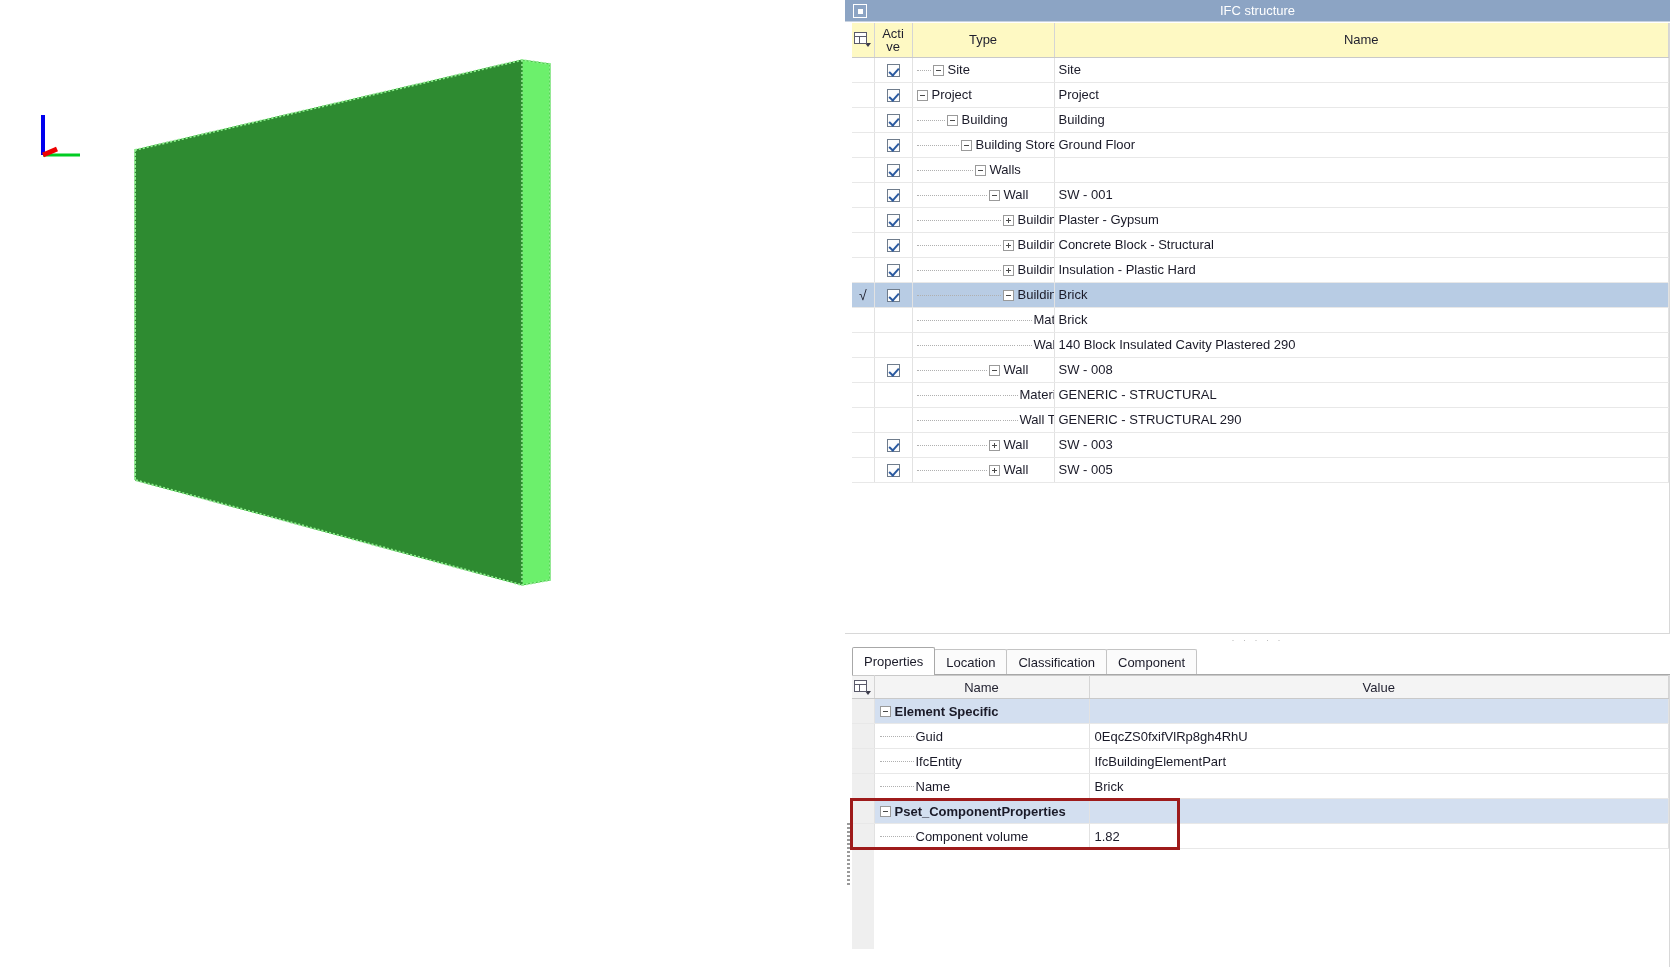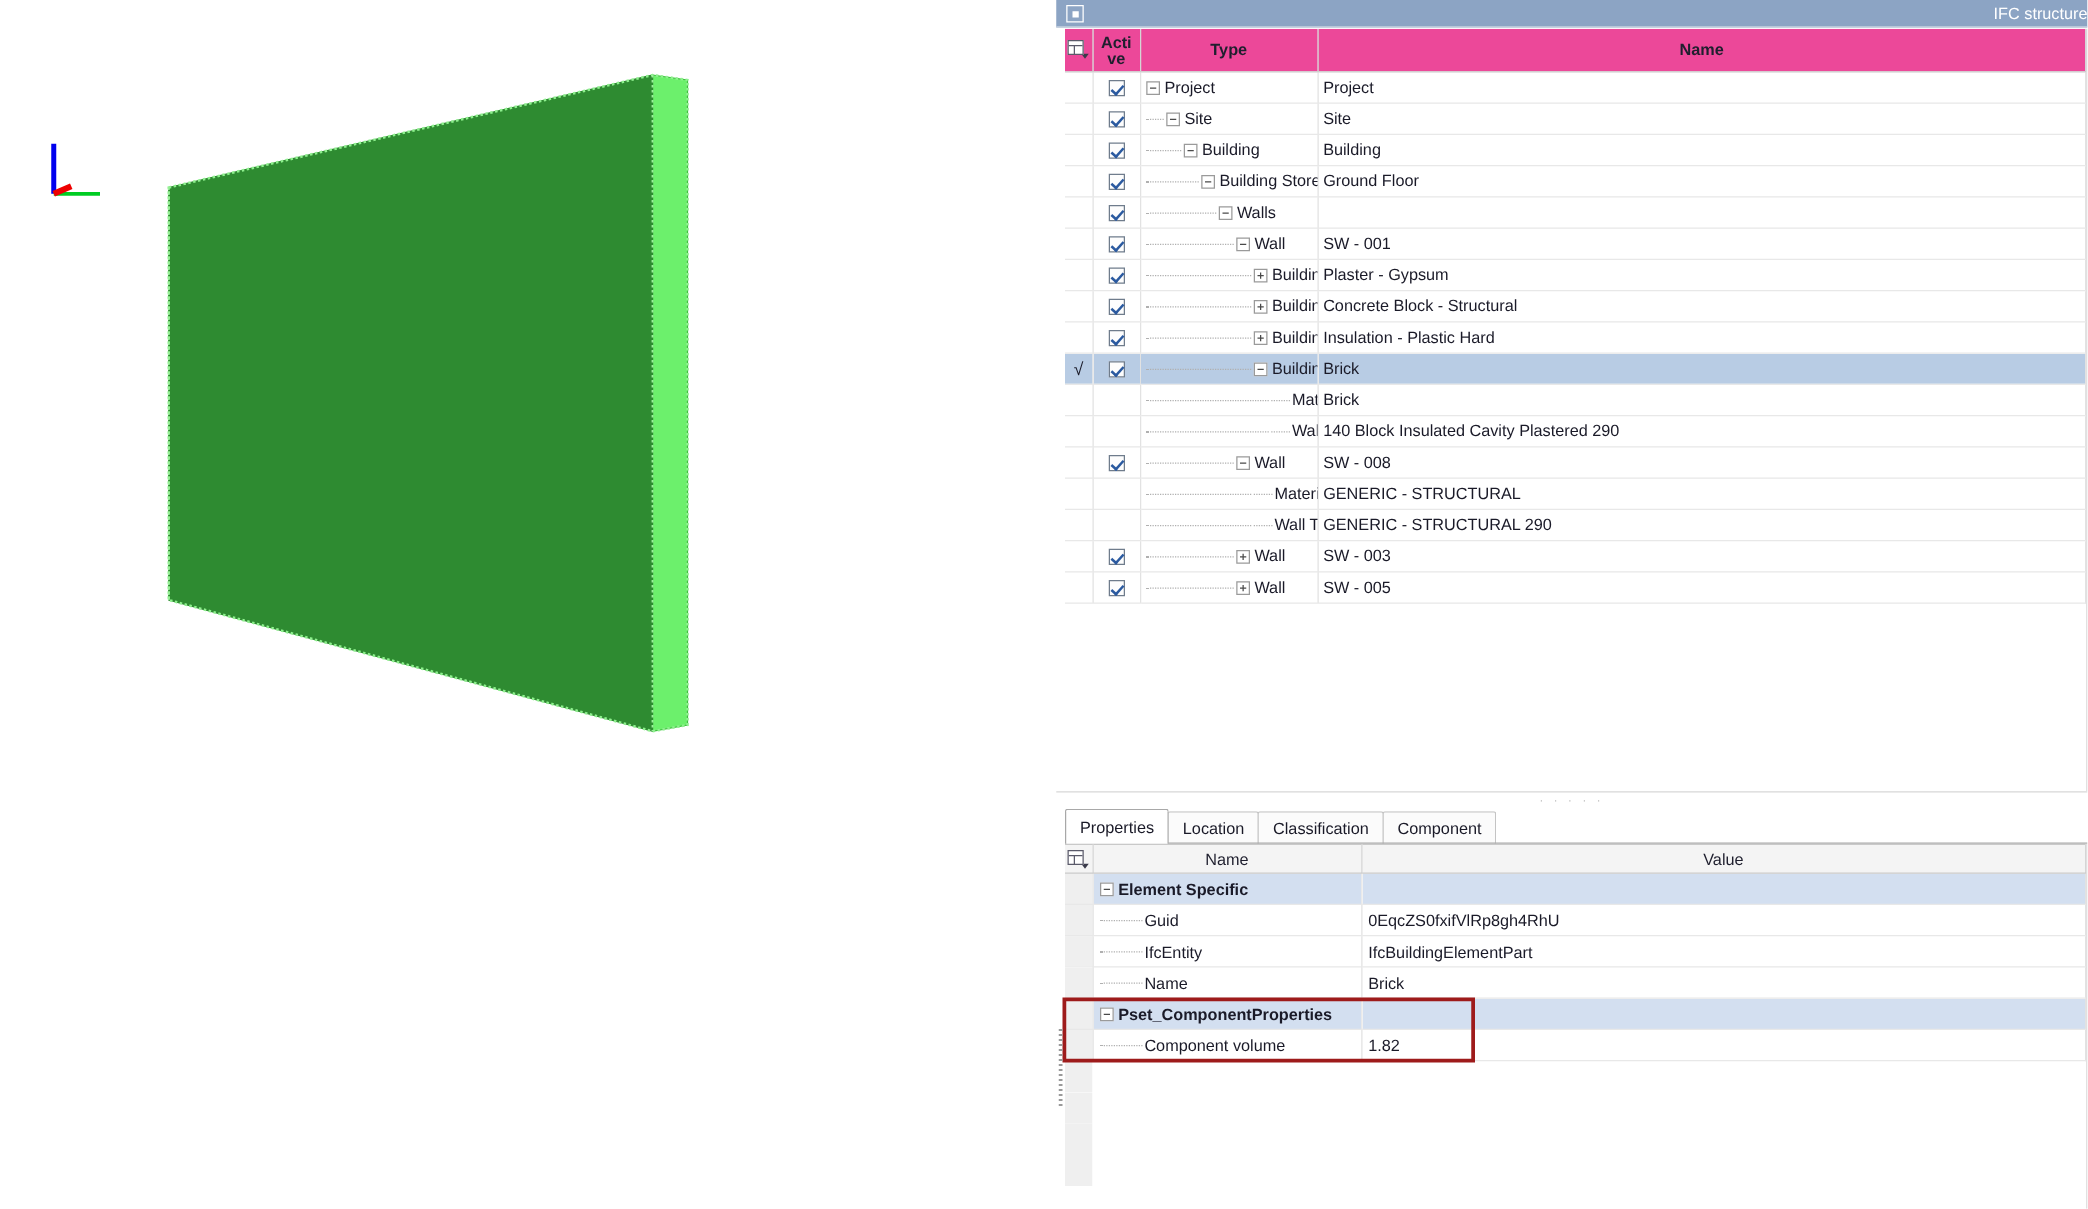--- a/index.html
+++ b/index.html
@@ -25,42 +25,42 @@
     position: absolute; left: 845px; top: 0;
     width: 825px; height: 967px;
     background: #ffffff;
   }
 
   .panel-title {
     height: 22px; line-height: 22px;
     background: #8ca4c4;
     color: #ffffff;
     font-size: 13px;
-    text-align: right;
+    text-align: center;
     position: relative;
     border-bottom: 1px solid #c8d2e0;
   }
   .panel-title .sq-btn {
     position: absolute; left: 8px; top: 4px;
     width: 14px; height: 14px;
     background: #8ca4c4;
     border: 1px solid #ffffff;
     display: flex; align-items: center; justify-content: center;
   }
   .panel-title .sq-btn i {
     display: block; width: 5px; height: 5px; background: #ffffff;
   }
 
   
   .grid { width: 100%; border-collapse: collapse; table-layout: fixed; }
   .grid th {
-    background: #ec4899;
+    background: #fef9c3;
     border-right: 1px solid #d5d5d5;
     border-bottom: 1px solid #c9c9c9;
-    font-weight: bold;
+    font-weight: normal;
     font-size: 13px;
     color: #1f1f2e;
     height: 34px;
     vertical-align: middle;
   }
   .grid td {
     border-right: 1px solid #e2e2e2;
     border-bottom: 1px solid #e8e8e8;
     font-size: 13px;
     color: #1a1a28;
@@ -251,28 +251,28 @@
               <span>ve</span>
             </th>
             <th>Type</th>
             <th>Name</th>
           </tr>
         </thead>
         <tbody id="tree-body">
             <tr>
               <td class="cell-center col-sel"></td>
               <td class="cell-center col-chk"><span class="cbox on"></span></td>
+              <td class="type-cell col-type"><span class="tnode"><span class="dashlead" style="width: 14px;"></span><span class="expander"></span><span class="tlabel">Site</span></span></td>
+              <td>Site</td>
+            </tr>
+            <tr>
+              <td class="cell-center col-sel"></td>
+              <td class="cell-center col-chk"><span class="cbox on"></span></td>
               <td class="type-cell col-type"><span class="tnode"><span class="expander"></span><span class="tlabel">Project</span></span></td>
               <td>Project</td>
-            </tr>
-            <tr>
-              <td class="cell-center col-sel"></td>
-              <td class="cell-center col-chk"><span class="cbox on"></span></td>
-              <td class="type-cell col-type"><span class="tnode"><span class="dashlead" style="width: 14px;"></span><span class="expander"></span><span class="tlabel">Site</span></span></td>
-              <td>Site</td>
             </tr>
             <tr>
               <td class="cell-center col-sel"></td>
               <td class="cell-center col-chk"><span class="cbox on"></span></td>
               <td class="type-cell col-type"><span class="tnode"><span class="dashlead" style="width: 28px;"></span><span class="expander"></span><span class="tlabel">Building</span></span></td>
               <td>Building</td>
             </tr>
             <tr>
               <td class="cell-center col-sel"></td>
               <td class="cell-center col-chk"><span class="cbox on"></span></td>

